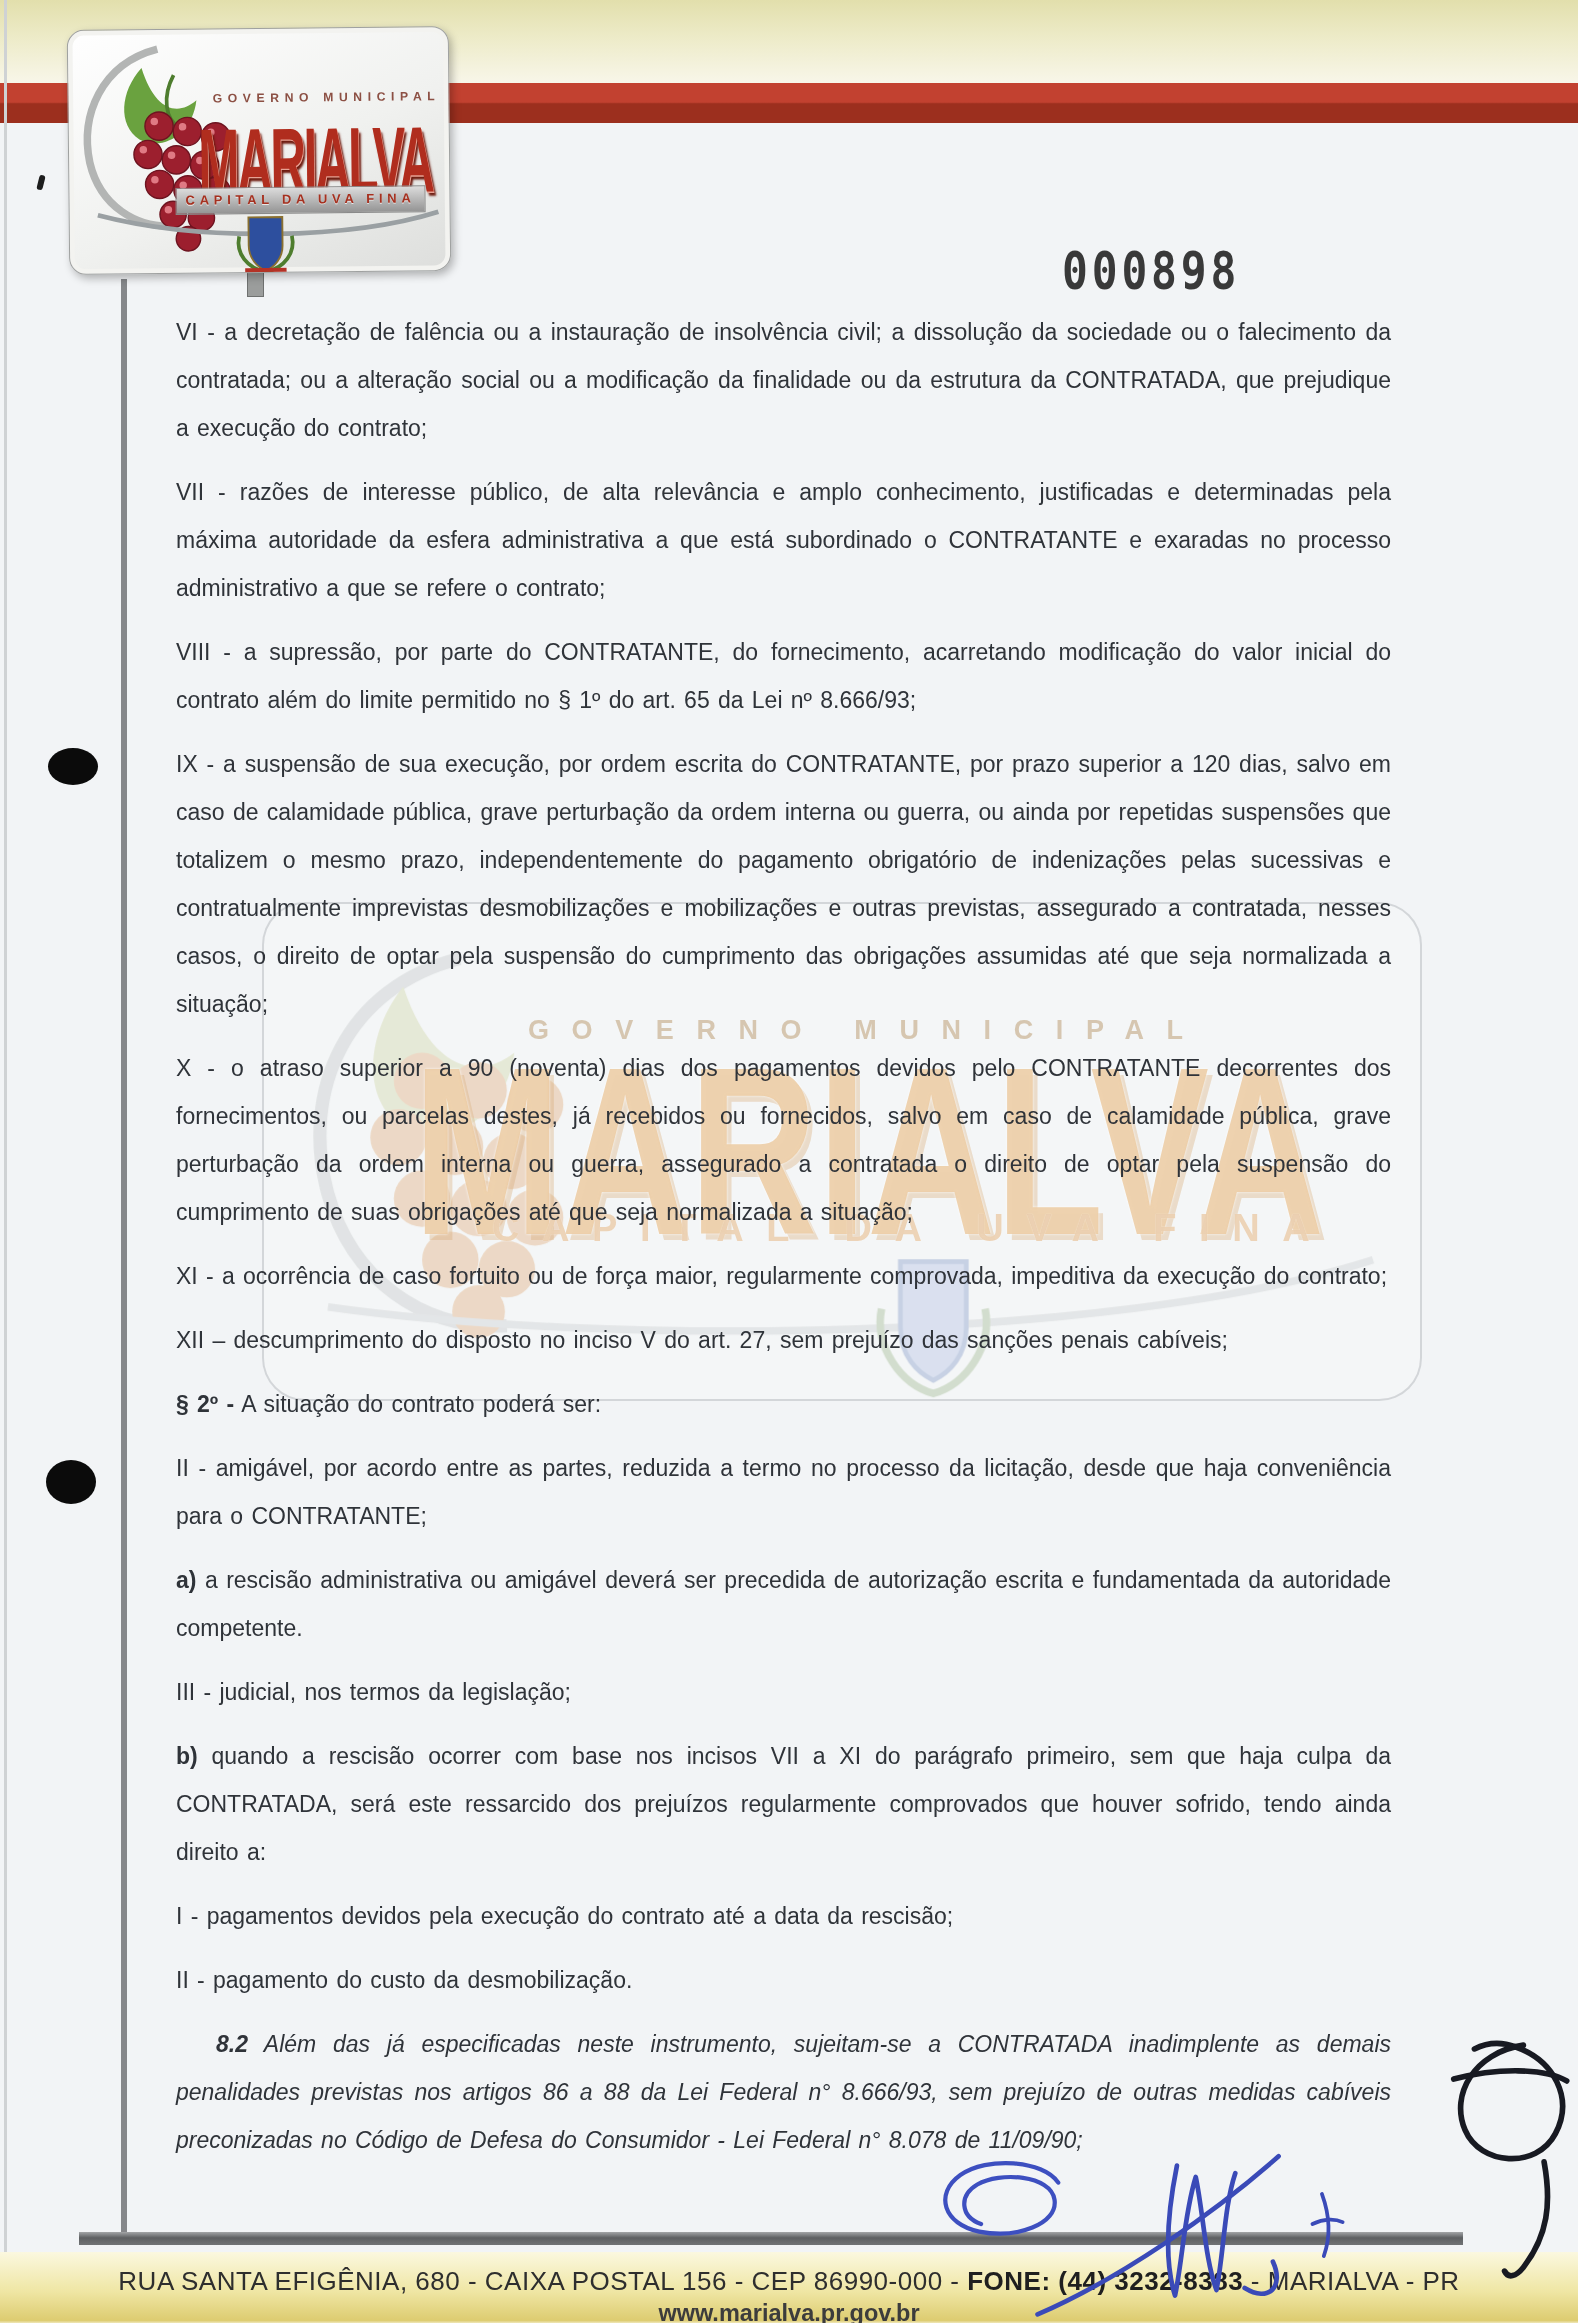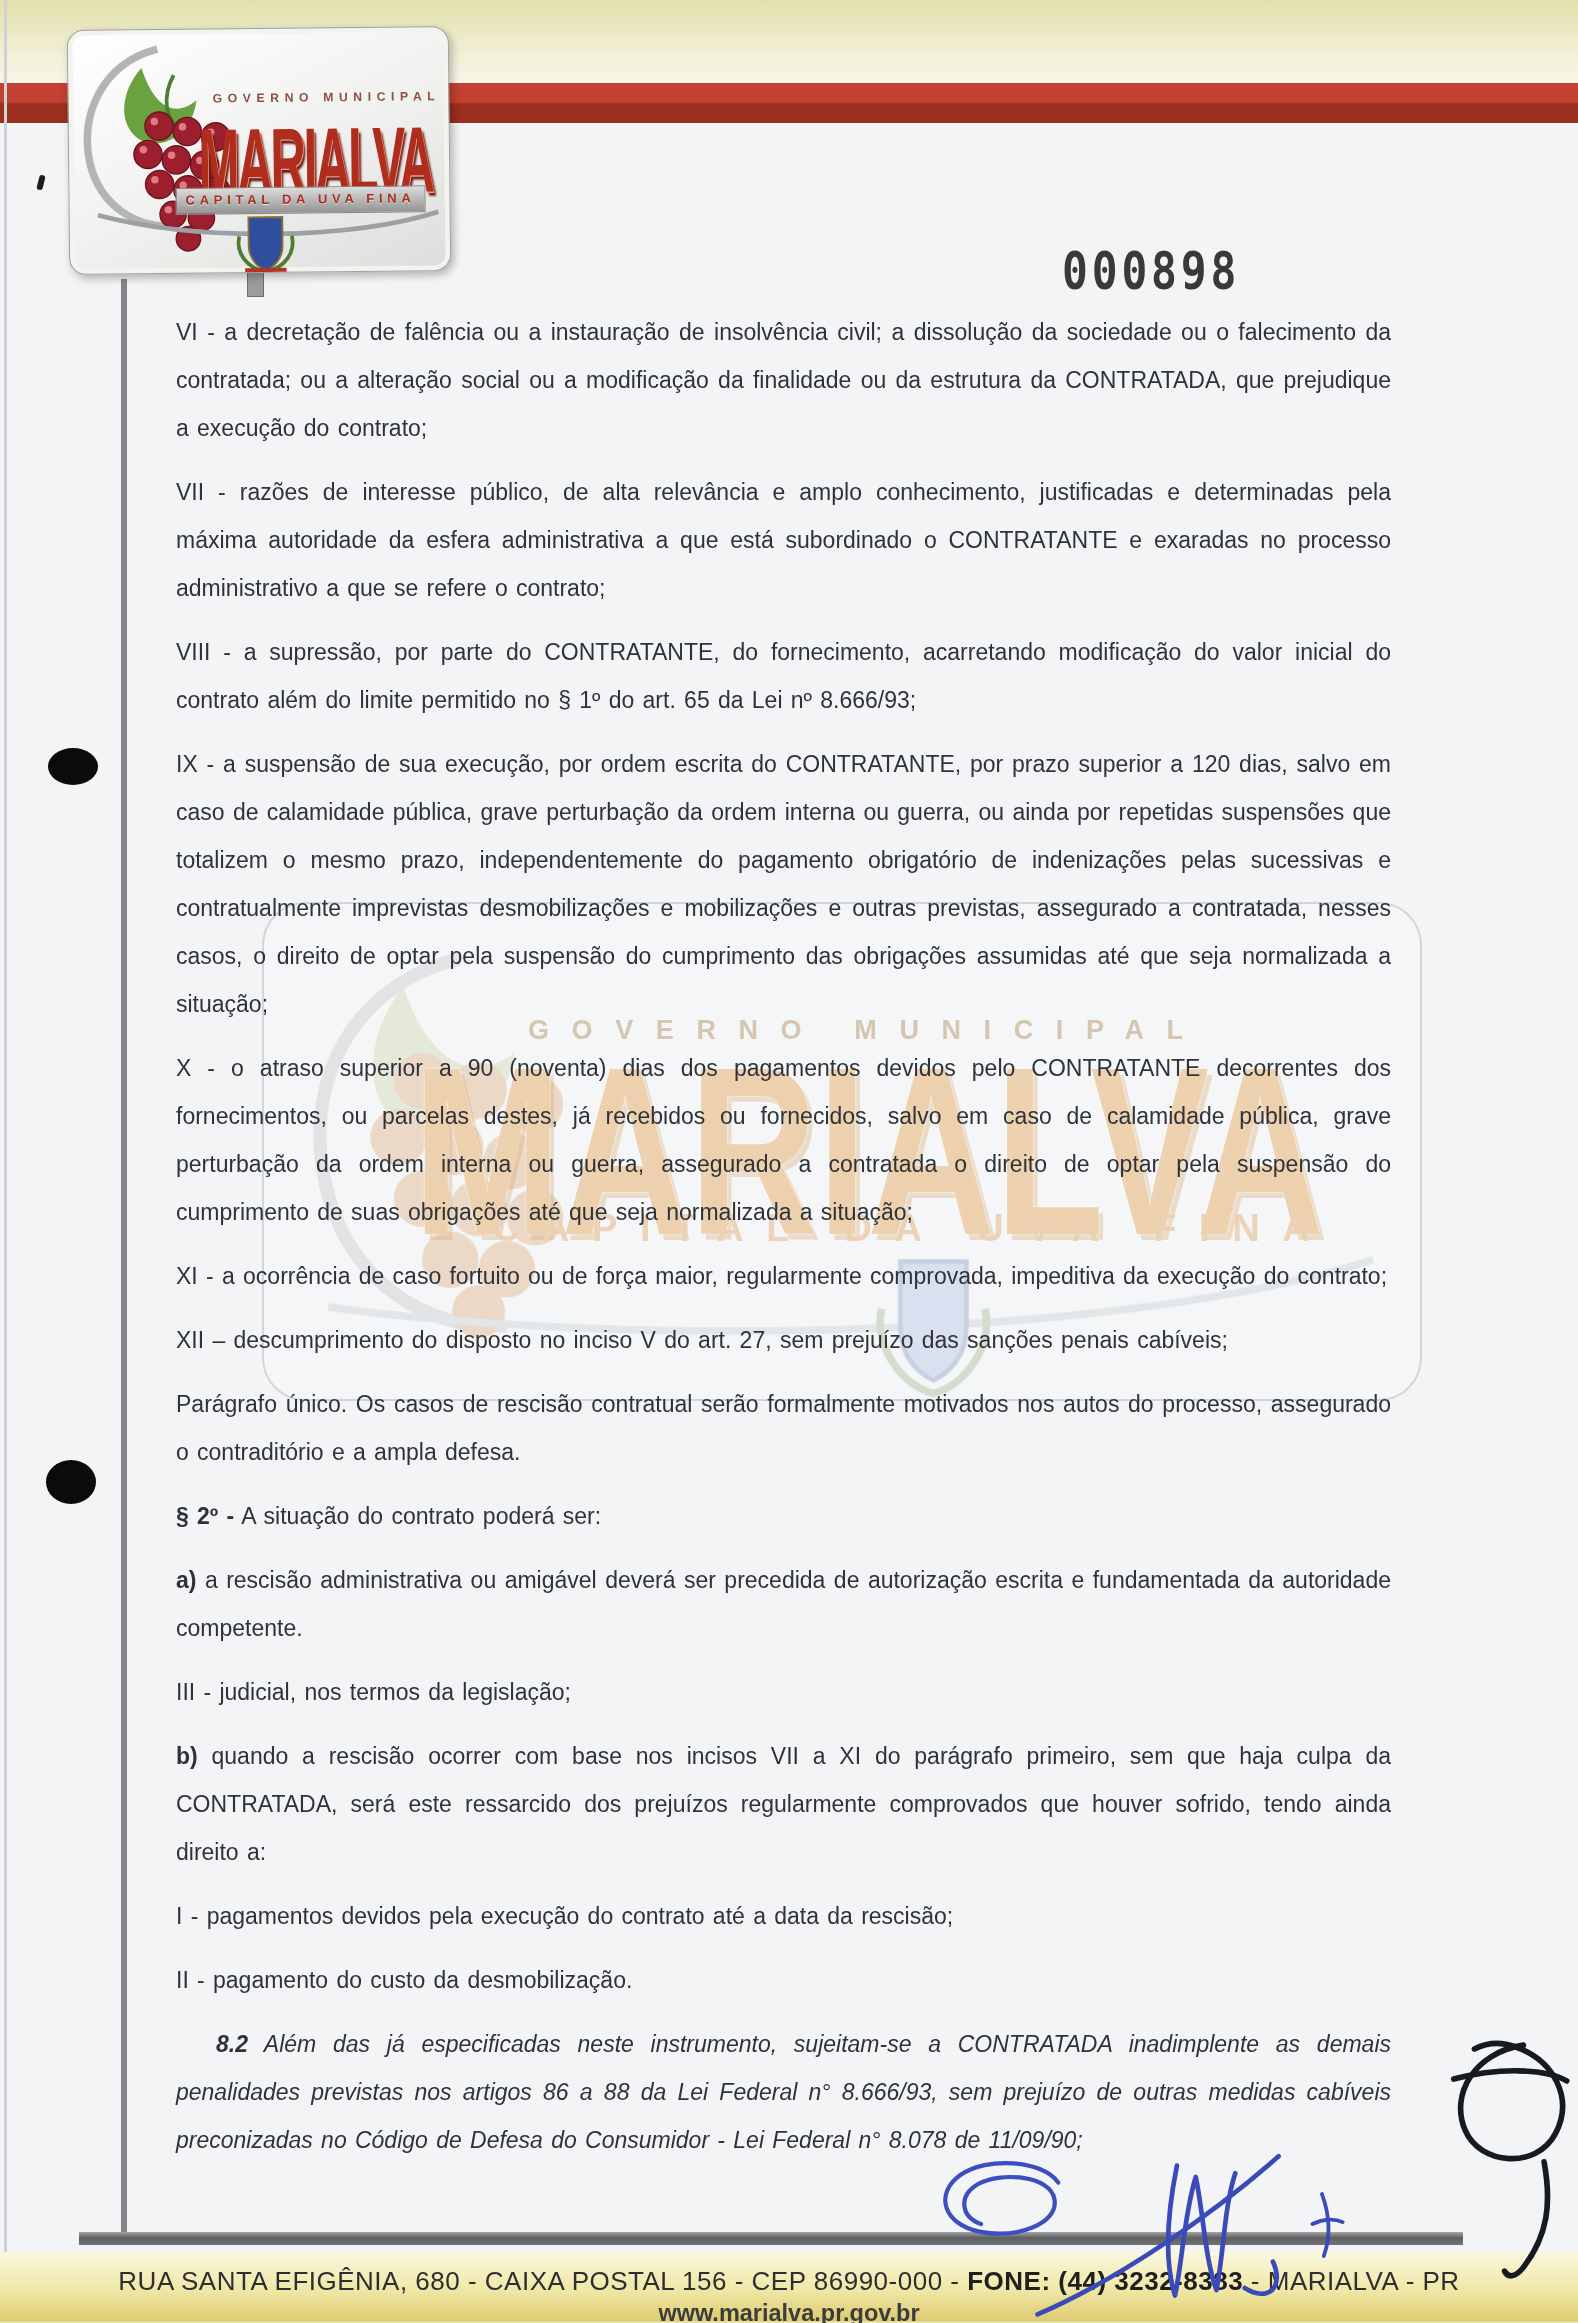--- a/index.html
+++ b/index.html
@@ -127,25 +127,25 @@
   <p class="para"><b class="para-prefix"></b><span class="para-text">VIII - a supressão, por parte do CONTRATANTE, do fornecimento, acarretando modificação do valor inicial do contrato além do limite permitido no § 1º do art. 65 da Lei nº 8.666/93;</span></p>
 
   <p class="para"><b class="para-prefix"></b><span class="para-text">IX - a suspensão de sua execução, por ordem escrita do CONTRATANTE, por prazo superior a 120 dias, salvo em caso de calamidade pública, grave perturbação da ordem interna ou guerra, ou ainda por repetidas suspensões que totalizem o mesmo prazo, independentemente do pagamento obrigatório de indenizações pelas sucessivas e contratualmente imprevistas desmobilizações e mobilizações e outras previstas, assegurado a contratada, nesses casos, o direito de optar pela suspensão do cumprimento das obrigações assumidas até que seja normalizada a situação;</span></p>
 
   <p class="para"><b class="para-prefix"></b><span class="para-text">X - o atraso superior a 90 (noventa) dias dos pagamentos devidos pelo CONTRATANTE decorrentes dos fornecimentos, ou parcelas destes, já recebidos ou fornecidos, salvo em caso de calamidade pública, grave perturbação da ordem interna ou guerra, assegurado a contratada o direito de optar pela suspensão do cumprimento de suas obrigações até que seja normalizada a situação;</span></p>
 
   <p class="para"><b class="para-prefix"></b><span class="para-text">XI - a ocorrência de caso fortuito ou de força maior, regularmente comprovada, impeditiva da execução do contrato;</span></p>
 
   <p class="para"><b class="para-prefix"></b><span class="para-text">XII – descumprimento do disposto no inciso V do art. 27, sem prejuízo das sanções penais cabíveis;</span></p>
 
-  <p class="para"><b class="para-prefix"></b><span class="para-text">Parágrafo único. Os casos de rescisão contratual serão formalmente motivados nos autos do processo, assegurado o contraditório e a ampla defesa.</span></p>
 
   <p class="para"><b class="para-prefix">§ 2º -</b><span class="para-text"> A situação do contrato poderá ser:</span></p>
 
 
+  <p class="para"><b class="para-prefix"></b><span class="para-text">II - amigável, por acordo entre as partes, reduzida a termo no processo da licitação, desde que haja conveniência para o CONTRATANTE;</span></p>
 
   <p class="para"><b class="para-prefix">a)</b><span class="para-text"> a rescisão administrativa ou amigável deverá ser precedida de autorização escrita e fundamentada da autoridade competente.</span></p>
 
   <p class="para"><b class="para-prefix"></b><span class="para-text">III - judicial, nos termos da legislação;</span></p>
 
   <p class="para"><b class="para-prefix">b)</b><span class="para-text"> quando a rescisão ocorrer com base nos incisos VII a XI do parágrafo primeiro, sem que haja culpa da CONTRATADA, será este ressarcido dos prejuízos regularmente comprovados que houver sofrido, tendo ainda direito a:</span></p>
 
   <p class="para"><b class="para-prefix"></b><span class="para-text">I - pagamentos devidos pela execução do contrato até a data da rescisão;</span></p>
 
   <p class="para"><b class="para-prefix"></b><span class="para-text">II - pagamento do custo da desmobilização.</span></p>

